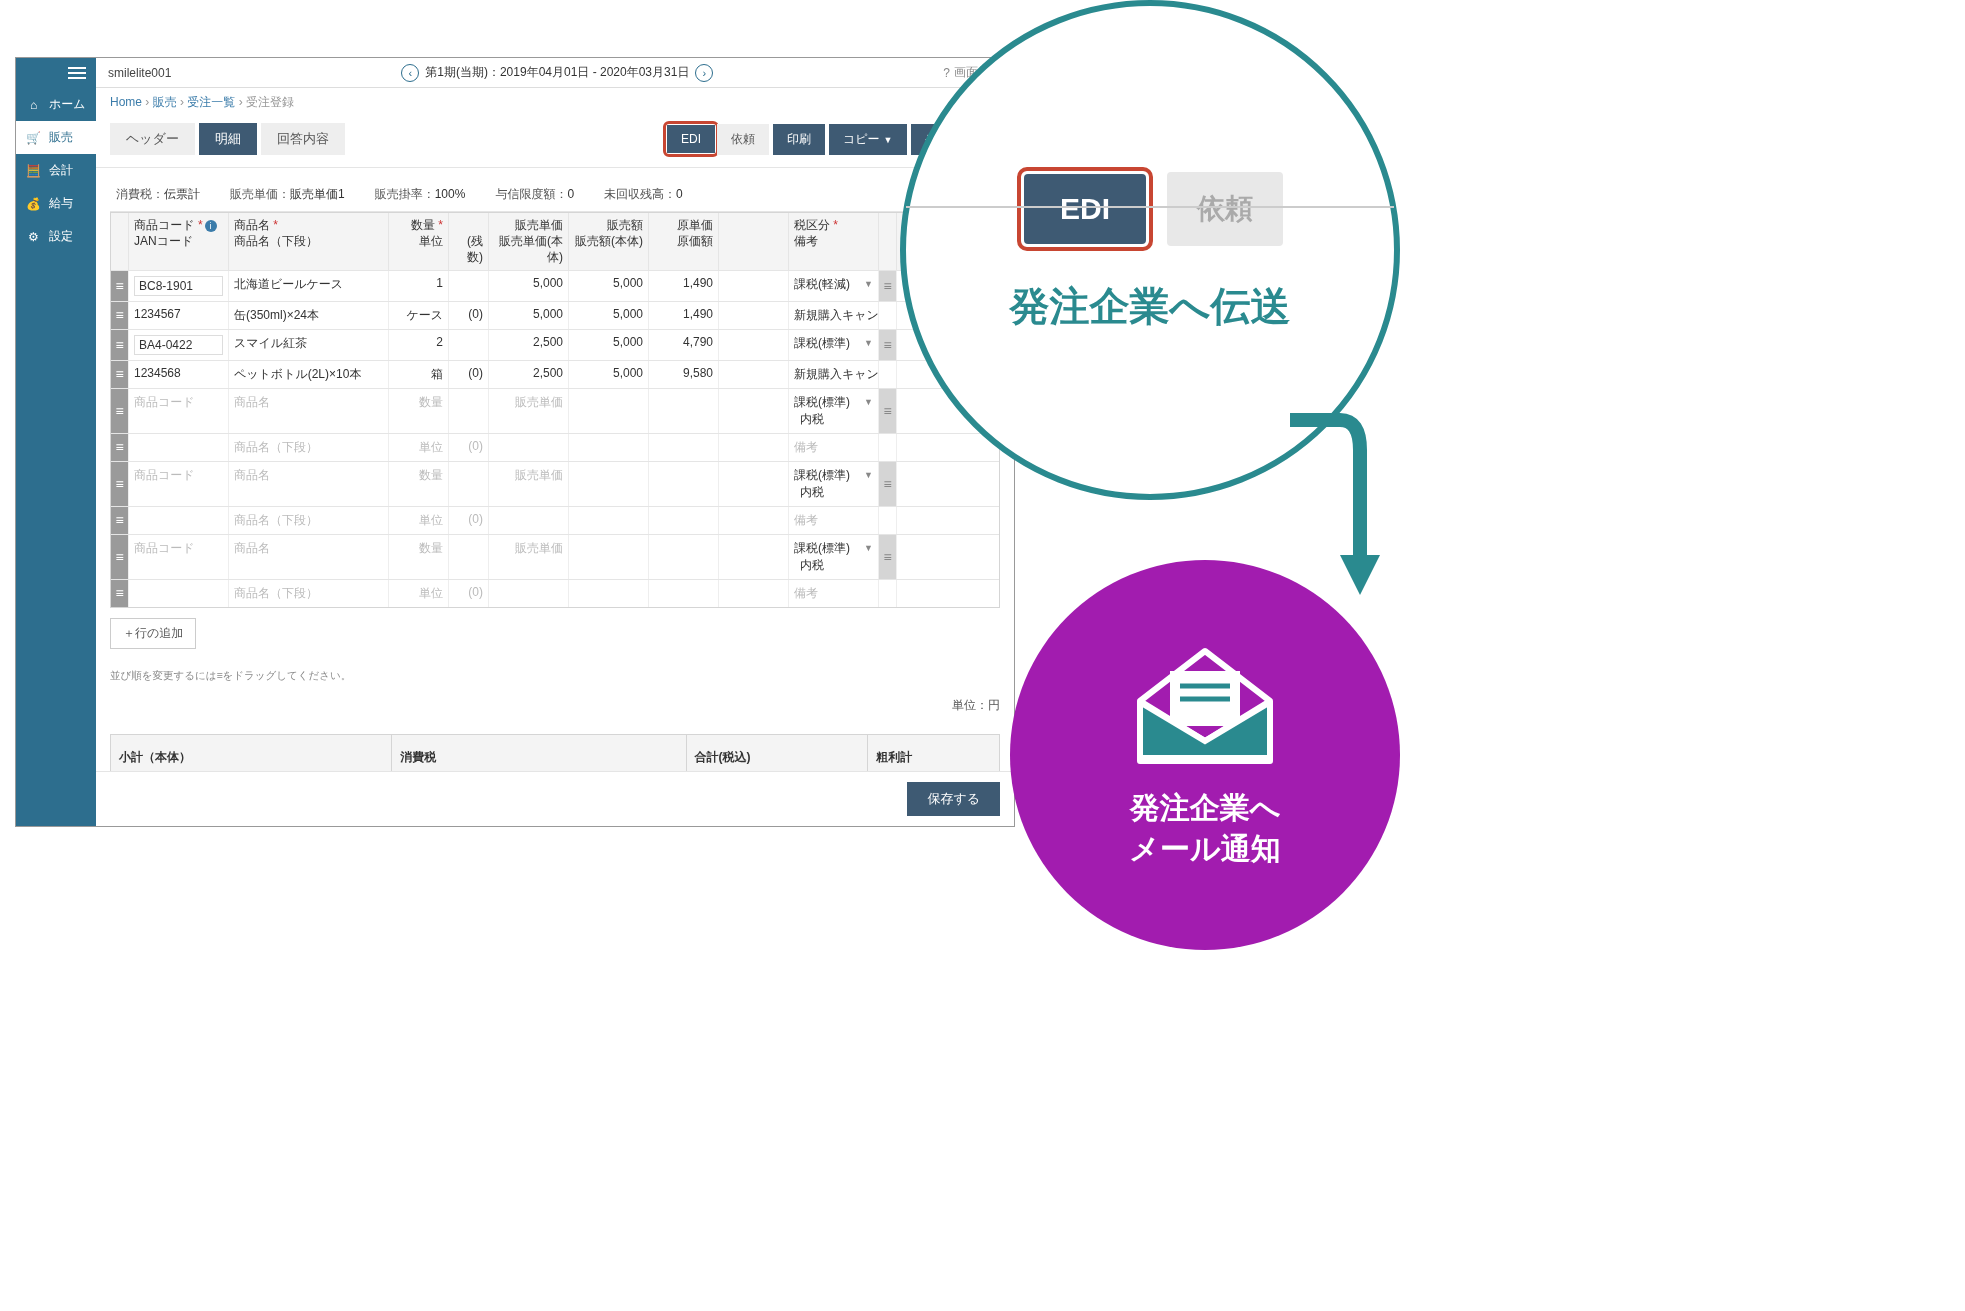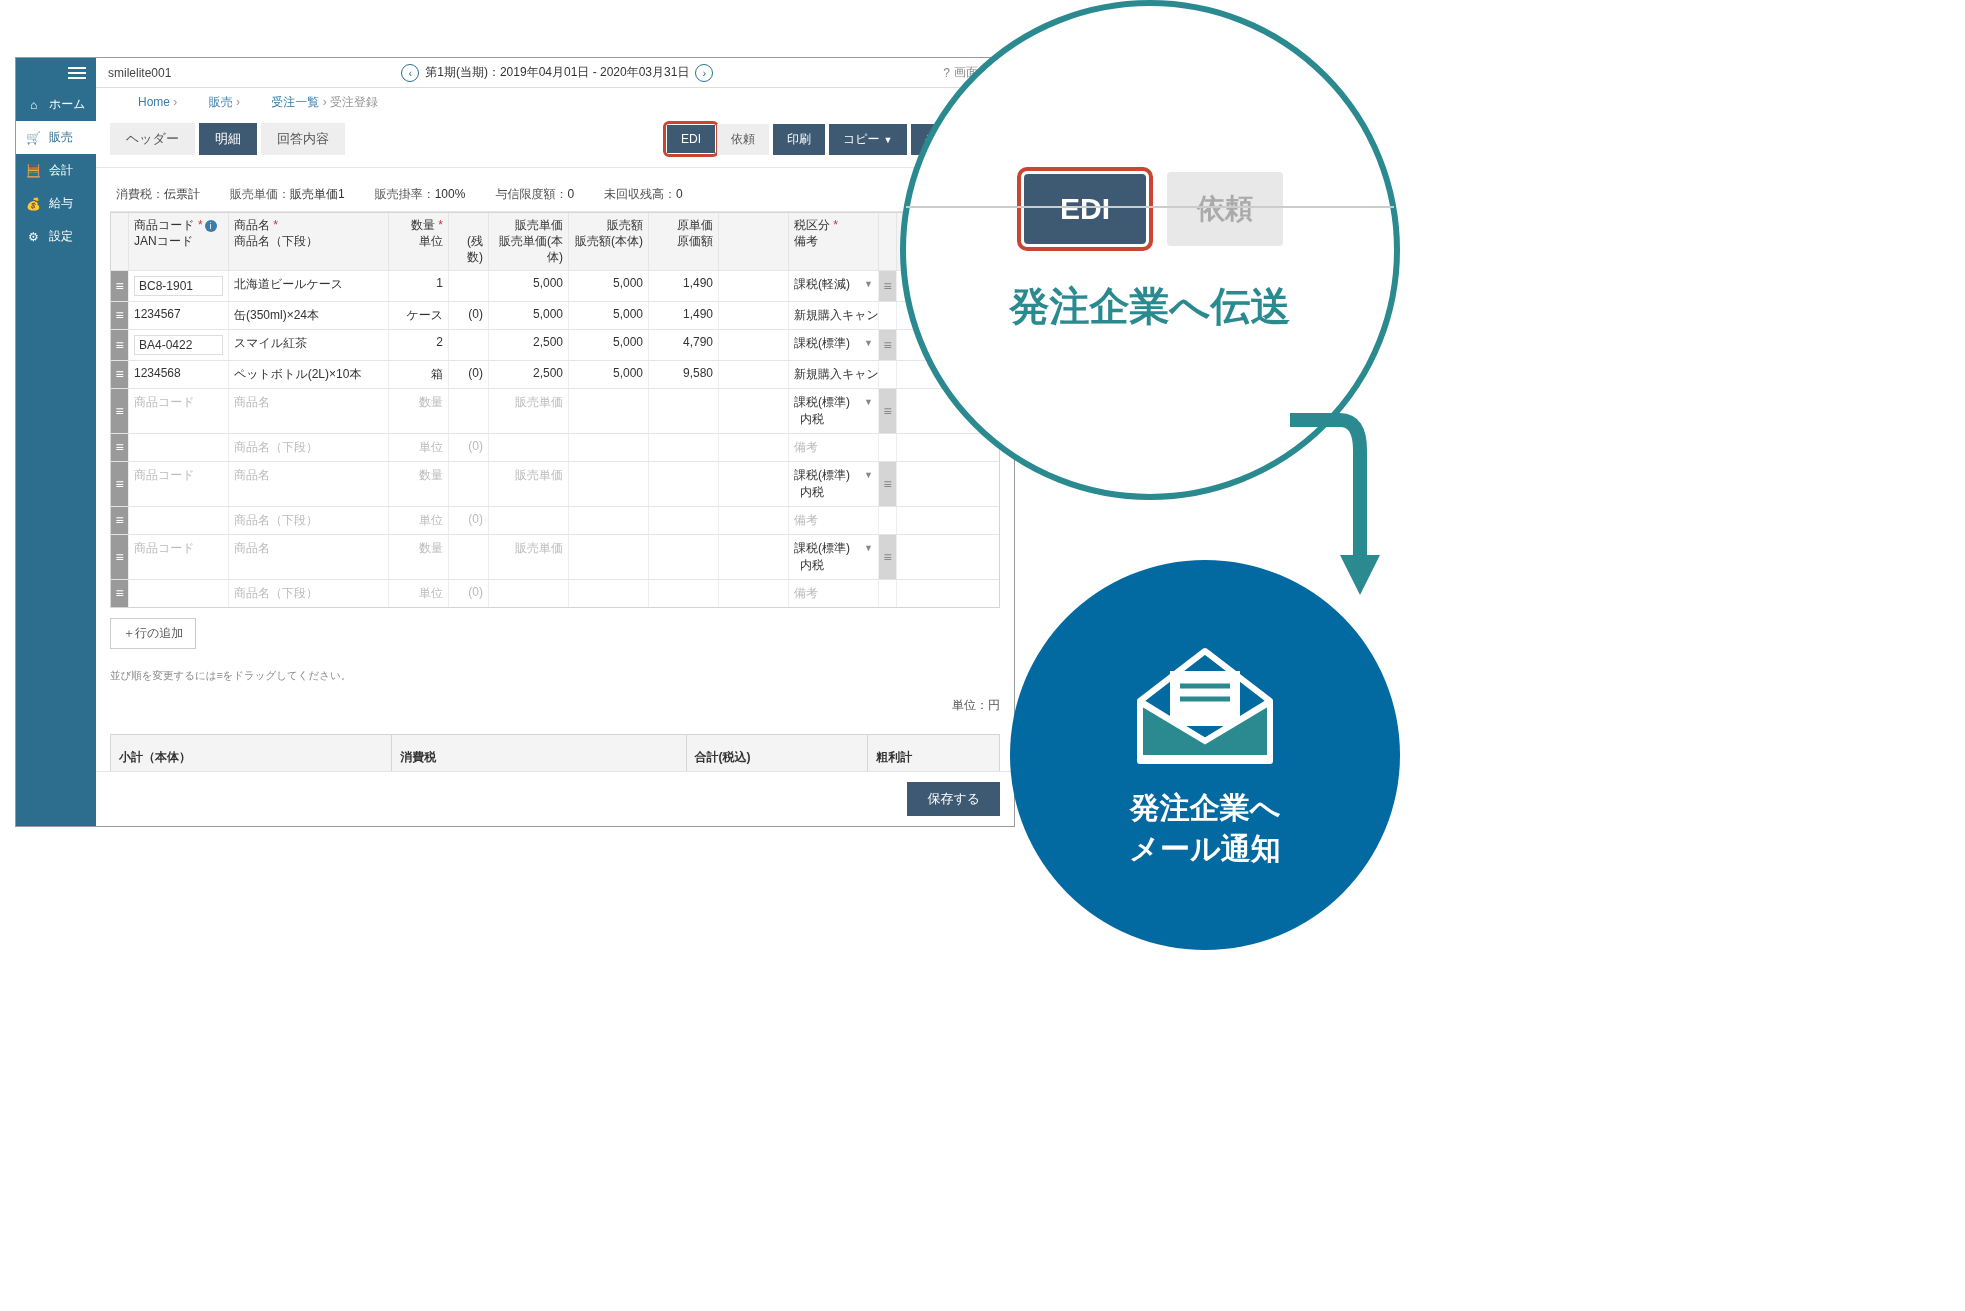--- a/index.html
+++ b/index.html
@@ -17,21 +17,21 @@
 .nav-icon { width:15px; height:15px; display:inline-flex; align-items:center; justify-content:center; }
 
 .main { flex:1; display:flex; flex-direction:column; background:#fff; overflow:hidden; }
 .topbar { height:30px; display:flex; align-items:center; padding:0 12px; border-bottom:1px solid #ddd; font-size:12px; }
 .topbar .title { color:#444; }
 .topbar .period { flex:1; text-align:center; color:#333; display:flex; align-items:center; justify-content:center; gap:6px; }
 .circle-btn { width:18px; height:18px; border:1.5px solid #2d6e8e; border-radius:50%; display:inline-flex; align-items:center; justify-content:center; color:#2d6e8e; font-size:11px; cursor:pointer; }
 .topbar .help { color:#888; display:flex; align-items:center; gap:4px; }
 
 .breadcrumb { padding:6px 14px; font-size:12px; color:#999; }
-.breadcrumb a { color:#3b7caa; text-decoration:none;margin-left:28px; }
+.breadcrumb a { color:#3b7caa; text-decoration:none; }
 
 .toolbar { display:flex; align-items:center; padding:4px 14px 10px; gap:4px; border-bottom:1px solid #e5e5e5; }
 .tab-btn { padding:7px 16px; background:#eee; color:#555; border:none; cursor:pointer; font-size:13px; }
 .tab-btn.active { background:#3e5a73; color:#fff; }
 .toolbar .spacer { flex:1; }
 .action-btn { padding:7px 14px; background:#3e5a73; color:#fff; border:none; cursor:pointer; font-size:12px; }
 .action-btn.light { background:#eee; color:#555; }
 .action-btn .caret { margin-left:4px; font-size:9px; }
 .edi-wrap { border:3px solid #c84632; border-radius:6px; padding:1px; }
 .orange-fragment { width:8px; height:30px; background:#e8873a; }
@@ -73,21 +73,21 @@
 .callout-row { display:flex; align-items:center; gap:14px; }
 .big-edi { border:4px solid #c84632; border-radius:10px; padding:3px; }
 .big-edi button { background:#3e5a73; color:#fff; border:none; padding:18px 36px; font-size:30px; font-weight:600; border-radius:4px; cursor:pointer; }
 .big-irai { background:#e8e8e8; color:#aaa; padding:18px 30px; font-size:28px; font-weight:600; border-radius:4px; }
 .callout-text { color:#2a8a8f; font-size:40px; font-weight:600;text-align:center; }
 .callout .hr { width:100%; border-top:2px solid #ccc; position:absolute; top:200px; }
 
 .arrow-connector { position:absolute; top:410px; left:1270px; width:110px; height:190px; }
 .arrow-connector svg { width:100%; height:100%; }
 
-.mail-badge { position:absolute; top:560px; left:1010px; width:390px; height:390px; border-radius:50%; background:#0369a1; display:flex; flex-direction:column; align-items:center; justify-content:center; gap:14px; }
+.mail-badge { position:absolute; top:560px; left:1010px; width:390px; height:390px; border-radius:50%; background:#a21caf; display:flex; flex-direction:column; align-items:center; justify-content:center; gap:14px; }
 .mail-badge .txt { color:#fff; font-size:30px; font-weight:600; text-align:center; line-height:1.35; }
 .mail-icon svg { width:150px; height:130px; }
 </style>
 </head>
 <body>
 
 <div class="app">
   <div class="sidebar">
     <div class="hamburger">
         <span></span>

